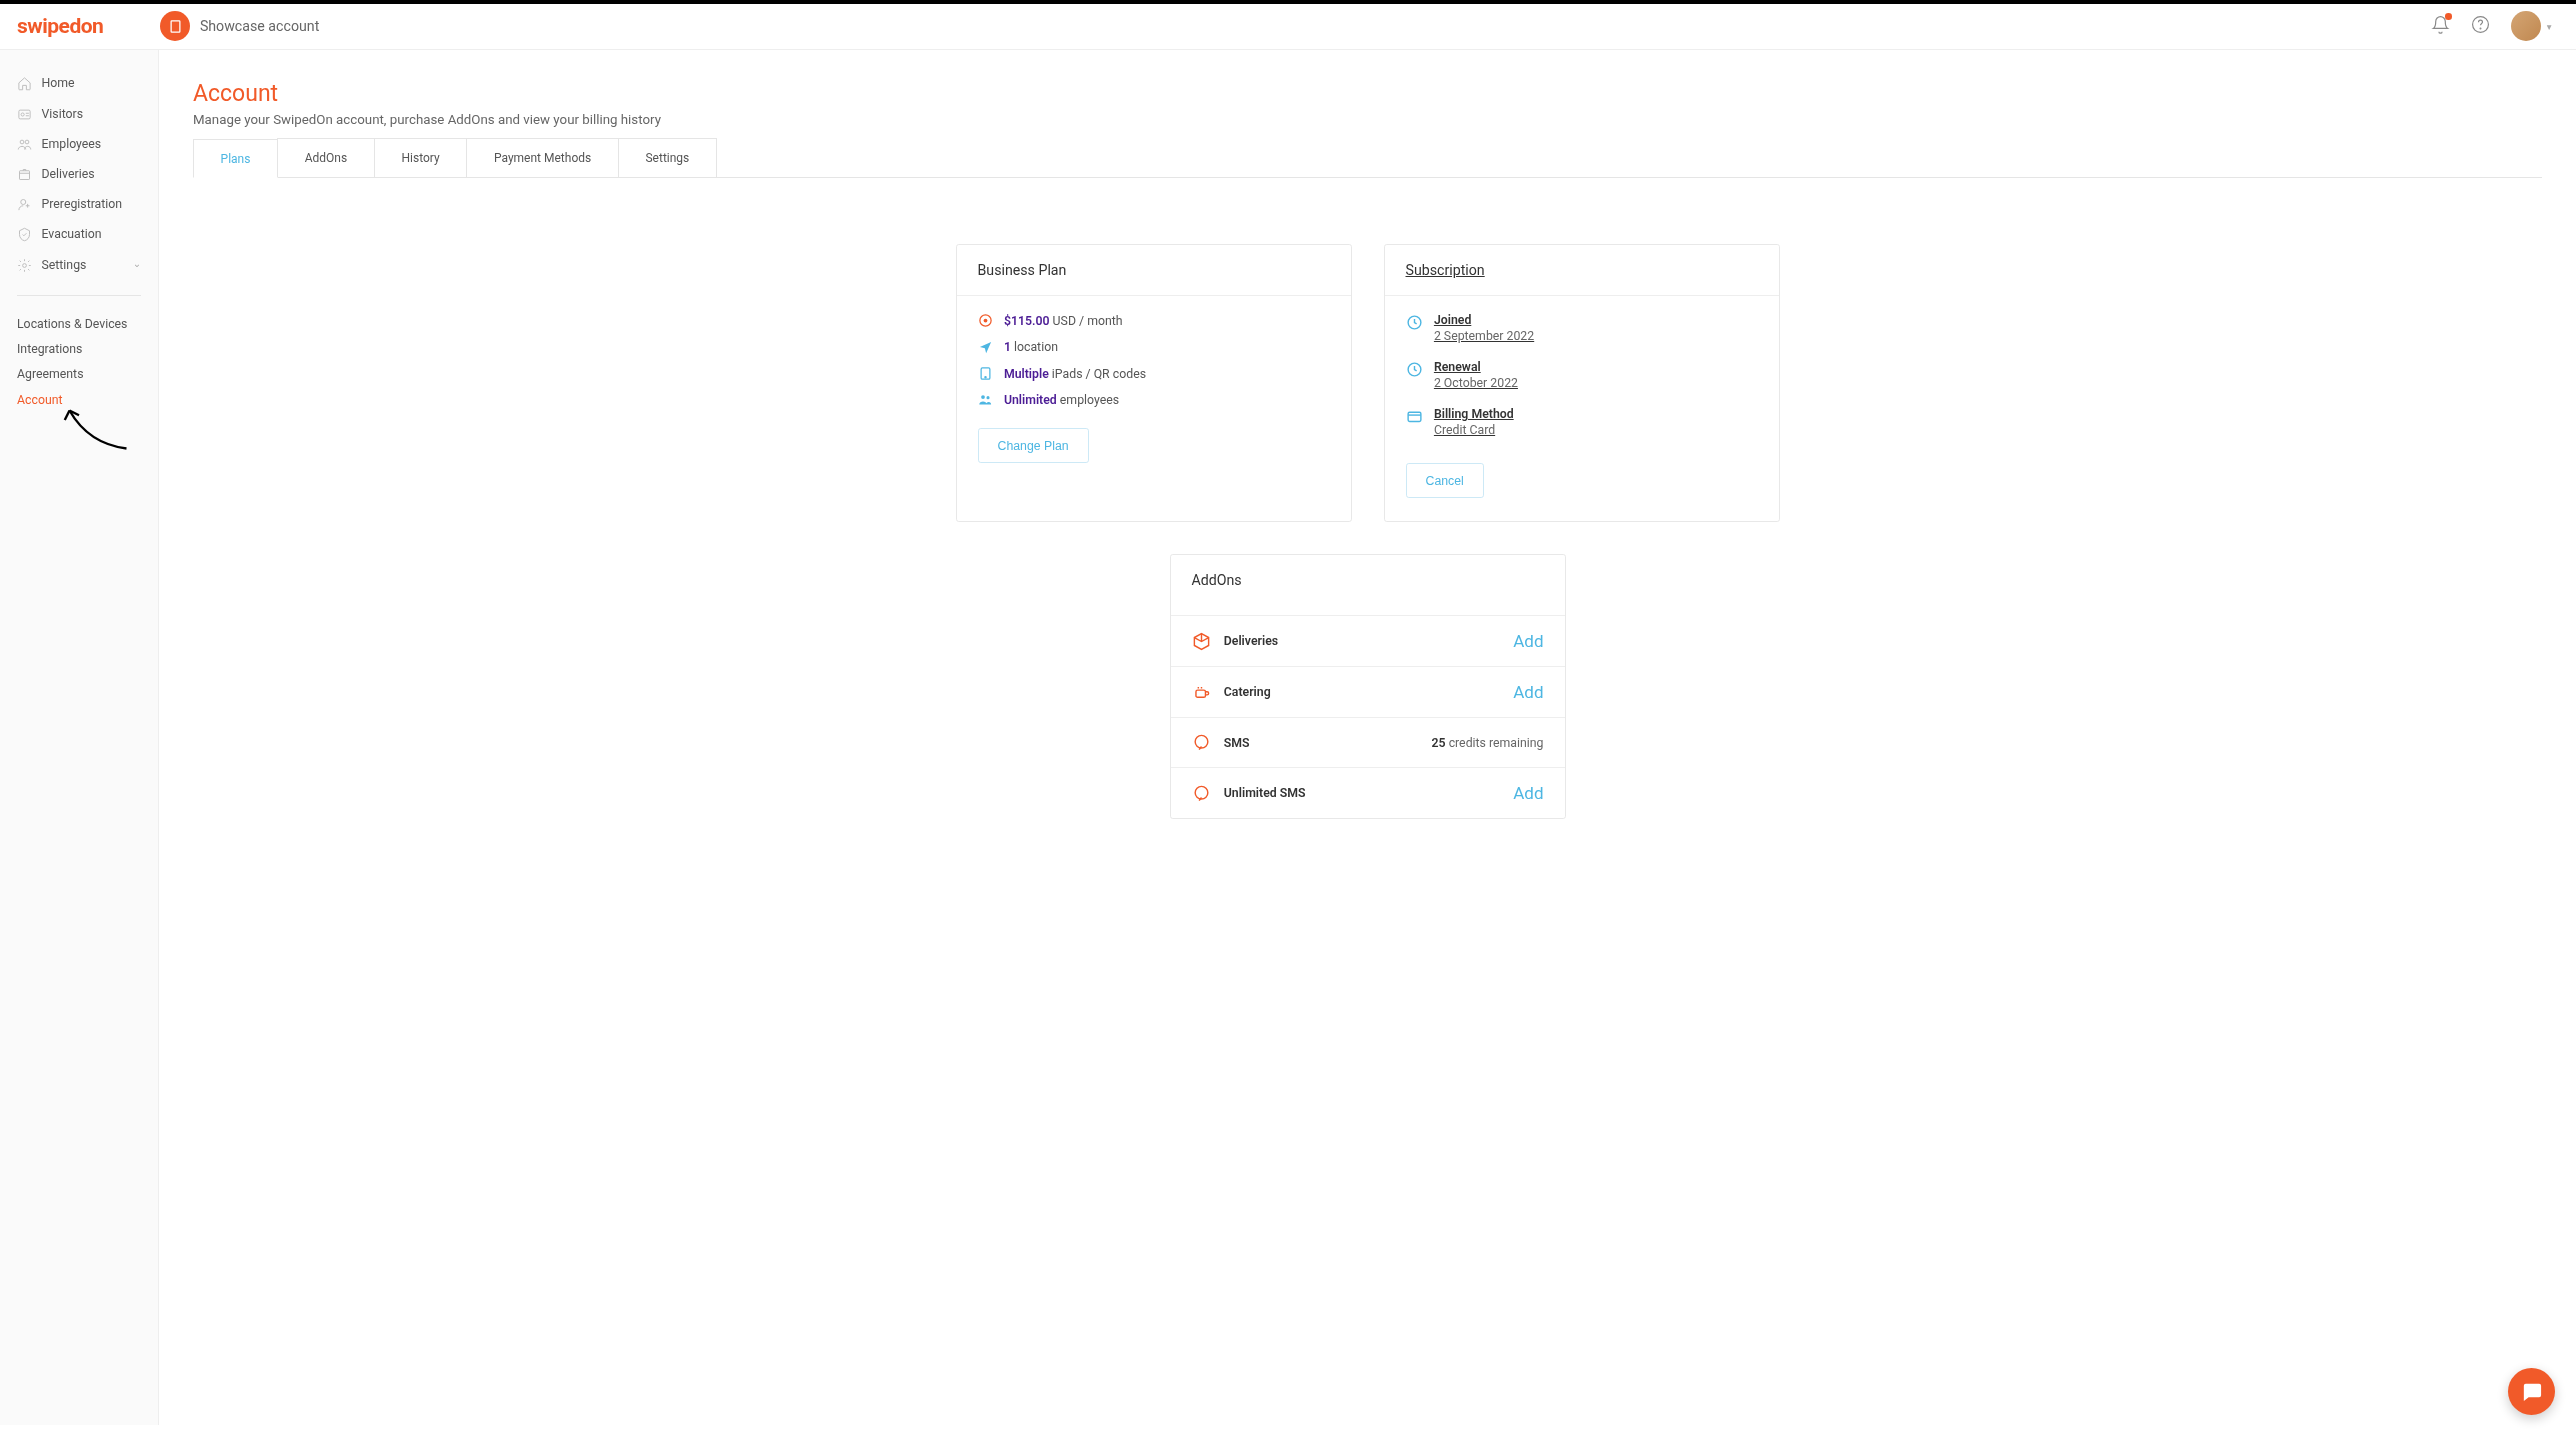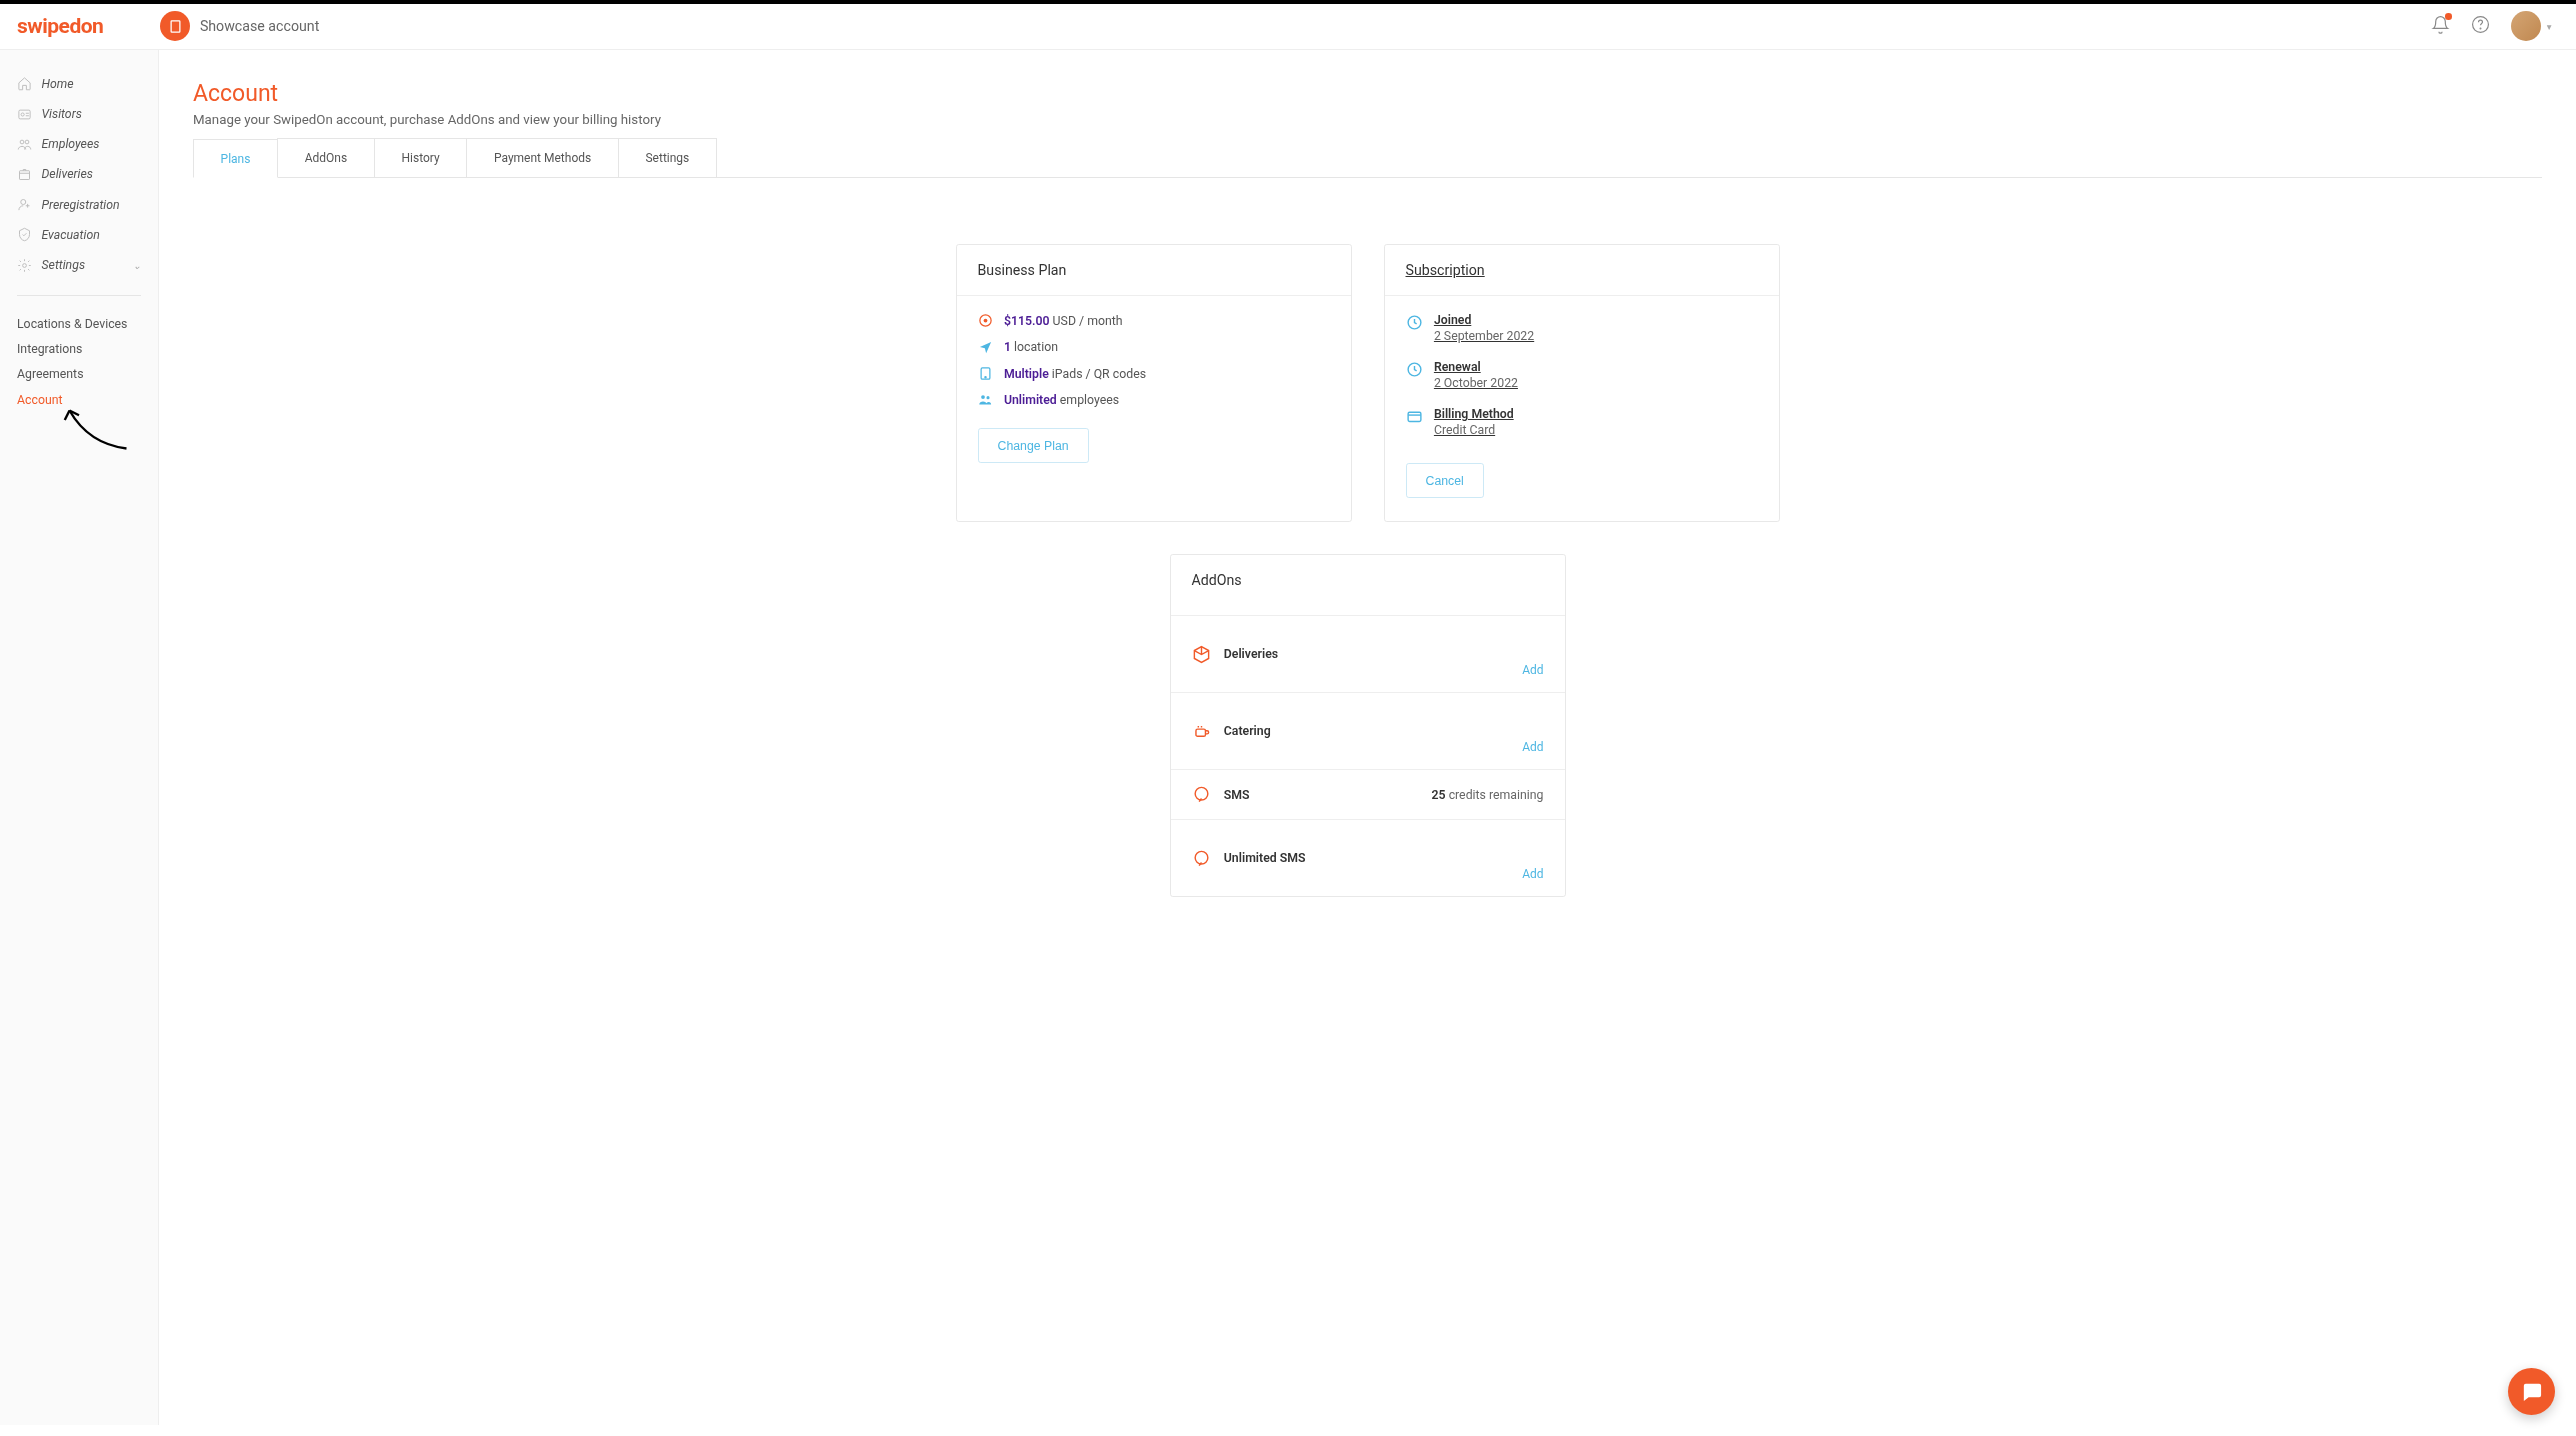--- a/index.html
+++ b/index.html
@@ -13,21 +13,21 @@
 .header-spacer { flex: 1; }
 .header-icons { display: flex; align-items: center; gap: 21px; padding-right: 7.6px; }
 .icon-btn { color: #888; cursor: pointer; position: relative; }
 .notif-dot { position: absolute; top: -1.9px; right: -1.9px; width: 6.6px; height: 6.6px; background: #f15a29; border-radius: 50%; }
 .avatar { width: 30px; height: 30px; border-radius: 50%; background: linear-gradient(135deg,#d4a574,#c08850); display:inline-block; }
 .avatar-wrap { display: flex; align-items: center; gap: 5.7px; cursor: pointer; }
 .chev { color: #aaa; font-size: 9.5px; }
 
 .layout { display: flex; min-height: calc(100vh - 61px); }
 .sidebar { width: 159px; background: #fafafa; border-right: 0.9px solid #eee; padding: 19px 0; }
-.nav-item { display: flex; align-items: center; gap: 9.5px; padding: 7.6px 17px; color: #555; font-size: 12.3px; cursor: pointer; font-style: italic; }
+.nav-item { display: flex; gap: 9.5px; padding: 7.6px 17px; color: #555; font-size: 12.3px; cursor: pointer; }
 .nav-item svg, .nav-item .nav-icon { width: 15px; height: 15px; color: #bbb; flex-shrink: 0; }
 .nav-item.has-sub { justify-content: space-between; }
 .nav-item-inner { display:flex; align-items:center; gap:9.5px; }
 .nav-divider { height: 0.9px; background: #e5e5e5; margin: 15px 17px; }
 .nav-sub { padding: 5.7px 17px; font-size: 12.3px; color: #555; cursor: pointer; }
 .nav-sub.active { color: #f15a29; }
 
 .main { flex: 1; padding: 30px 34px; background: #fff; position: relative; }
 .page-title { color: #f15a29; font-size: 23px; font-weight: 400; margin-bottom: 5.7px; }
 .page-subtitle { color: #666; font-size: 13.3px; margin-bottom: 11px; }
@@ -53,21 +53,21 @@
 .sub-line svg { width: 17px; height: 17px; color: #4db6e2; flex-shrink:0; margin-top:0.9px; }
 .sub-line-content .label { font-size: 12.3px; font-weight: 600; color: #333; }
 .sub-line-content .value { font-size: 12.3px; color: #666; margin-top: 1.9px; }
 
 .addons-card { width: 396px; margin: 32px auto 0; border: 0.9px solid #e8e8e8; border-radius: 2.8px; }
 .addons-header { padding: 17px 21px 26.6px; font-size: 14.2px; color: #333; }
 .addon-row { display: flex; align-items: center; padding: 15px 21px; border-top: 0.9px solid #eee; }
 .addon-row svg { width: 19px; height: 19px; color: #f15a29; margin-right: 13.3px; flex-shrink:0; }
 .addon-name { font-size: 12.3px; font-weight: 600; color: #333; flex: 0 0 auto; }
 .addon-spacer { flex: 1; }
-.addon-action { color: #4db6e2; font-size: 12px; cursor: pointer; margin-top: 32px; }
+.addon-action { color: #4db6e2; font-size: 17px; cursor: pointer; }
 .addon-status { font-size: 12.3px; color: #666; }
 .addon-status .bold { font-weight: 600; color: #333; }
 
 .chat-bubble { position: fixed; bottom: 21px; right: 21px; width: 47px; height: 47px; background: #f15a29; border-radius: 50%; display:flex; align-items:center; justify-content:center; cursor:pointer; box-shadow: 0 3.8px 11.4px rgba(0,0,0,0.2); }
 .chat-bubble svg { color: #fff; width: 23px; height: 23px; }
 
 .arrow-svg { position:absolute; left: -99px; top: 351px; pointer-events:none; }
 </style>
 </head>
 <body>

